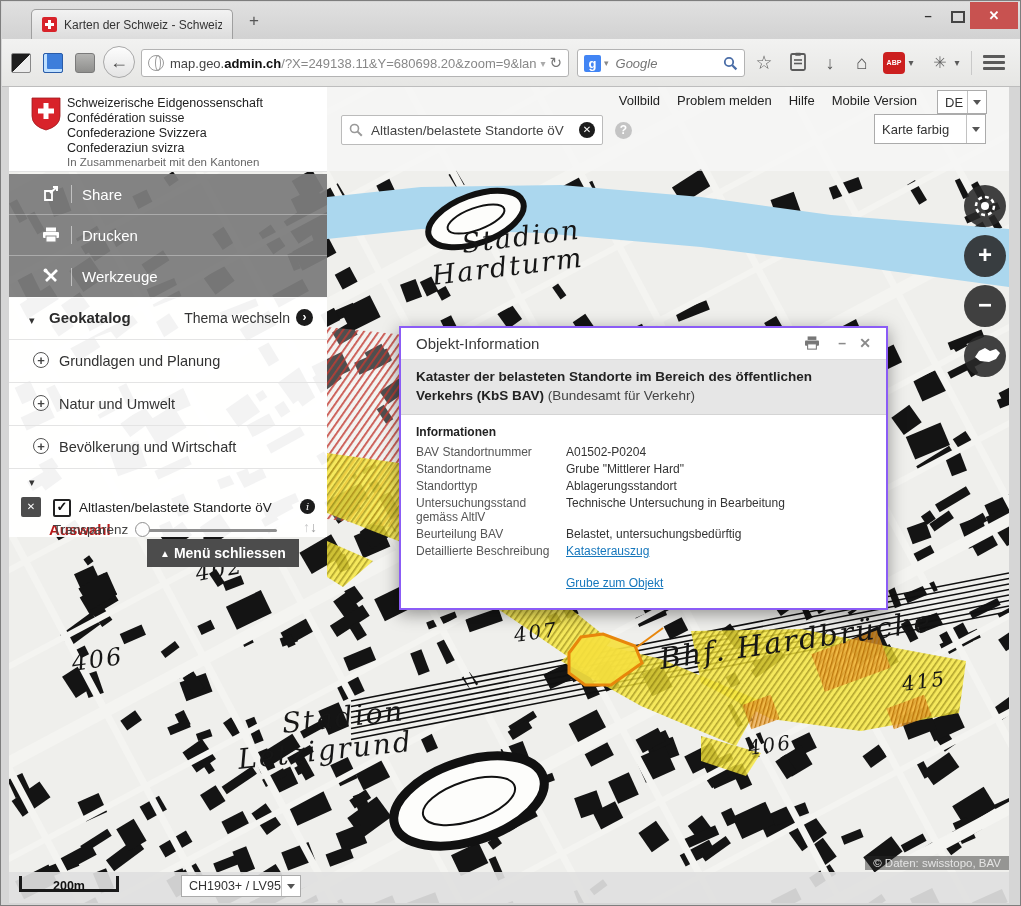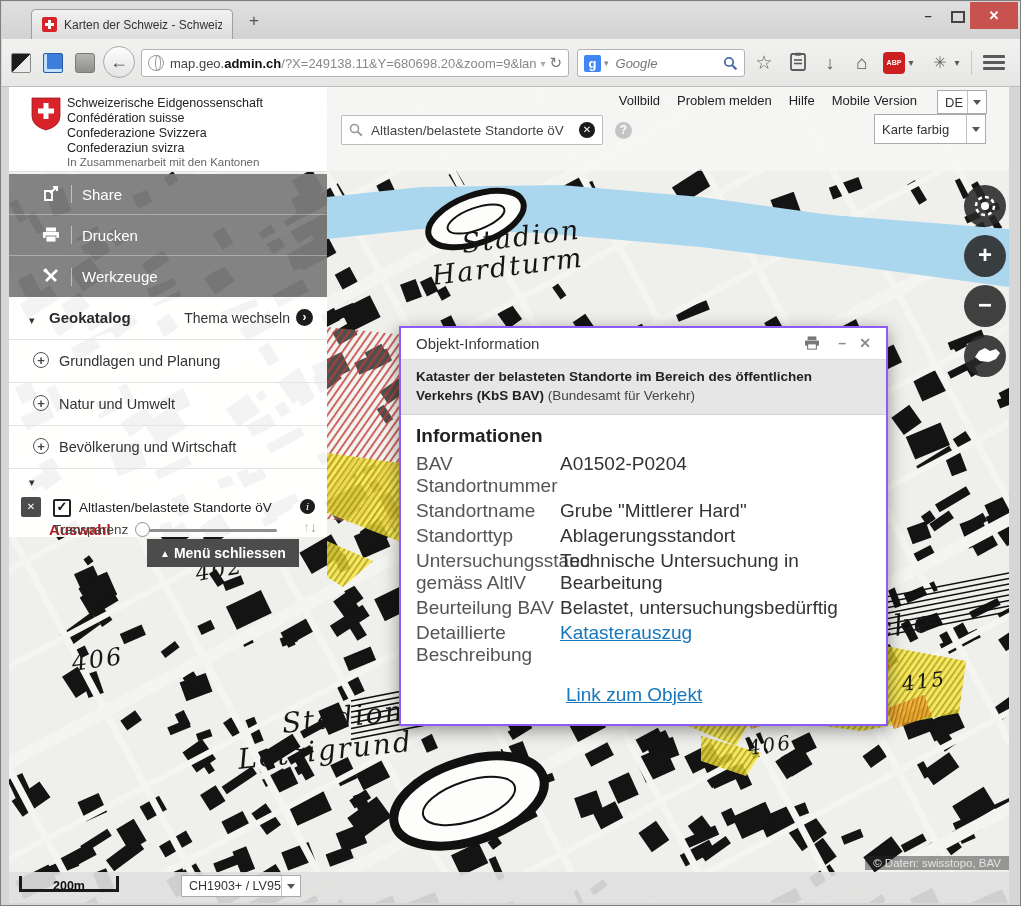--- a/index.html
+++ b/index.html
@@ -90,23 +90,23 @@
   .mapctl{position:absolute;left:955px;width:42px;height:42px;border-radius:50%;background:rgba(40,40,40,0.88);color:#fff;text-align:center;}
   .mapctl .sym{font-size:24px;font-weight:bold;line-height:40px;}
   
   .popup{position:absolute;left:390px;top:239px;width:489px;background:#fff;border:2px solid #8b5cf6;box-shadow:0 4px 16px rgba(0,0,0,0.4);box-sizing:border-box;}
   .popup .pt{position:relative;height:31px;border-bottom:1px solid #dedede;}
   .popup .pt .t{position:absolute;left:15px;top:7px;font-size:15px;color:#3a3a3a;}
   .popup .pt .ic{position:absolute;top:7px;color:#8a8a8a;font-size:14px;font-weight:bold;}
   .pband{background:#e6e6e6;border-bottom:1px solid #d4d4d4;padding:8px 15px;font-size:13.5px;line-height:1.4;color:#222;}
   .pband .b{font-weight:bold;margin-top:21px;}
   .pband .n{color:#444;}
-  .pbody{padding:10px 15px 16px 15px;font-size:19px;color:#333;}
+  .pbody{padding:10px 15px 16px 15px;font-size:12px;color:#333;}
   .sect{font-weight:bold;margin-bottom:6px;color:#222;}
-  .inforow{display:grid;grid-template-columns:140px 1fr;column-gap:4px;margin-bottom:3px;}
+  .inforow{display:grid;grid-template-columns:140px 1fr;column-gap:10px;margin-bottom:3px;}
   .inforow .l{color:#555;}
   a.plink{color:#1677bc;text-decoration:underline;}
   .objlink{margin:18px 0 2px 150px;}
   
   .botbar{position:absolute;left:0;top:785px;width:1000px;height:36px;background:rgba(224,224,224,0.92);}
   .scale{position:absolute;left:10px;top:4px;width:100px;height:16px;border-left:3px solid #1a1a1a;border-right:3px solid #1a1a1a;border-bottom:3px solid #1a1a1a;box-sizing:border-box;text-align:center;}
   .scale span{font-size:12.5px;font-weight:bold;color:#111;line-height:13px;}
   .botlinks{position:absolute;right:14px;top:5px;display:flex;gap:20px;font-size:13px;color:#222;}
   .attrib{position:absolute;right:0;top:769px;padding:1px 8px;font-size:11.5px;color:#e4e4e4;background:rgba(40,40,40,0.45);}
 </style>
@@ -831,21 +831,21 @@
           <span class="v">Technische Untersuchung in Bearbeitung</span>
         </div>
         <div class="inforow">
           <span class="l">Beurteilung BAV</span>
           <span class="v">Belastet, untersuchungsbedürftig</span>
         </div>
         <div class="inforow">
           <span class="l">Detaillierte Beschreibung</span>
           <a class="plink" href="#">Katasterauszug</a>
         </div>
-        <div class="objlink"><a class="plink" href="#">Link zum Objekt</a></div>
+        <div class="objlink"><a class="plink" href="#">Grube zum Objekt</a></div>
       </div>
     </div>
 
     <div class="attrib">© Daten: swisstopo, BAV</div>
     <div class="botbar">
       <div class="scale"><span>200m</span></div>
       <div class="selbox" style="left:172px;top:3px;width:120px;height:22px;font-size:12.5px;">
         <span class="lbl">CH1903+ / LV95</span>
         <span class="car">
             <span class="tri"></span>

